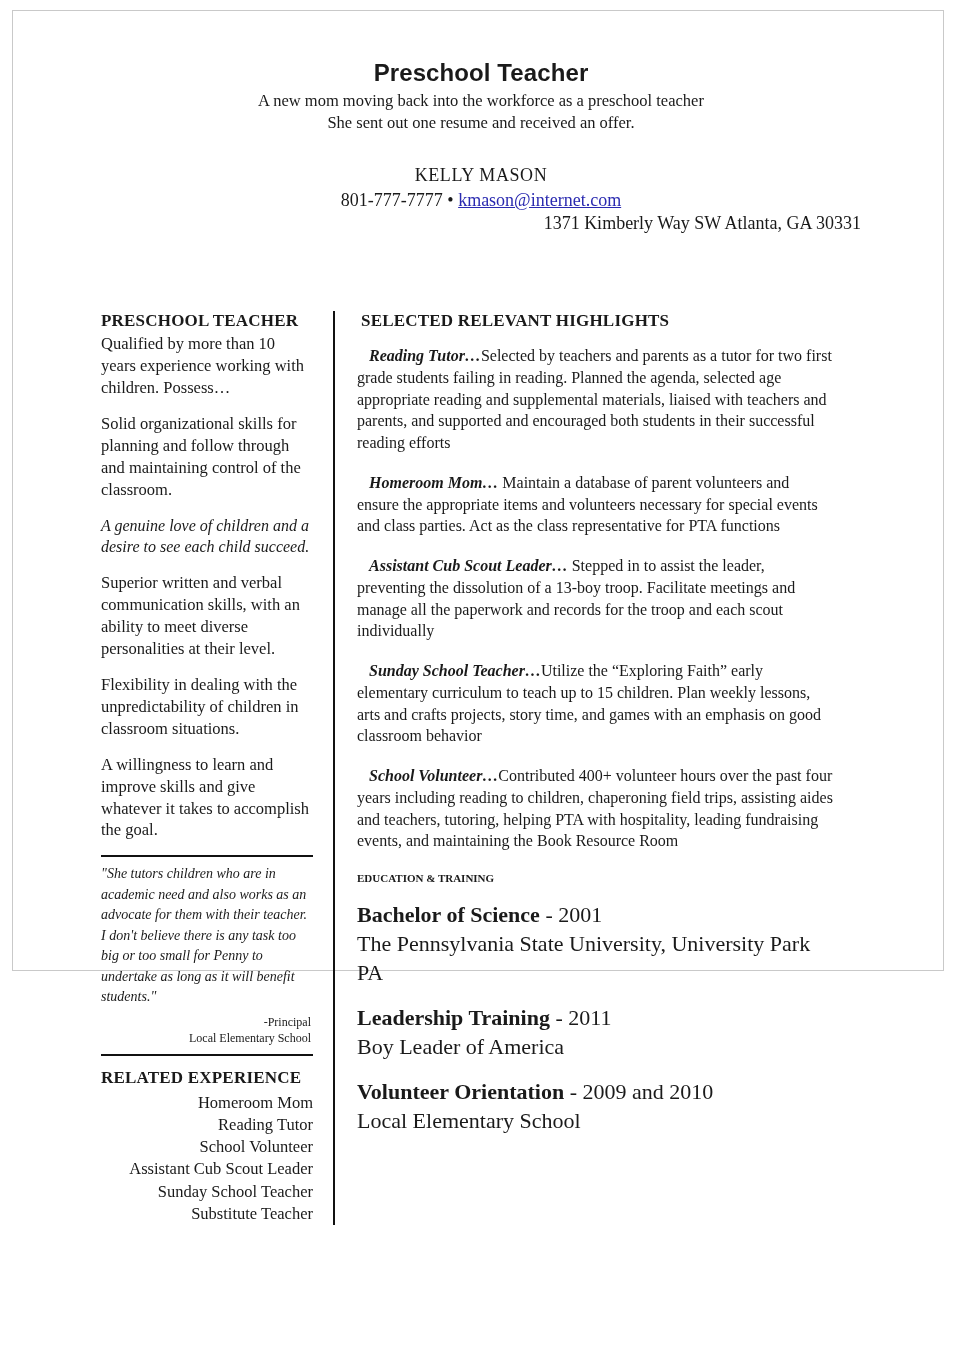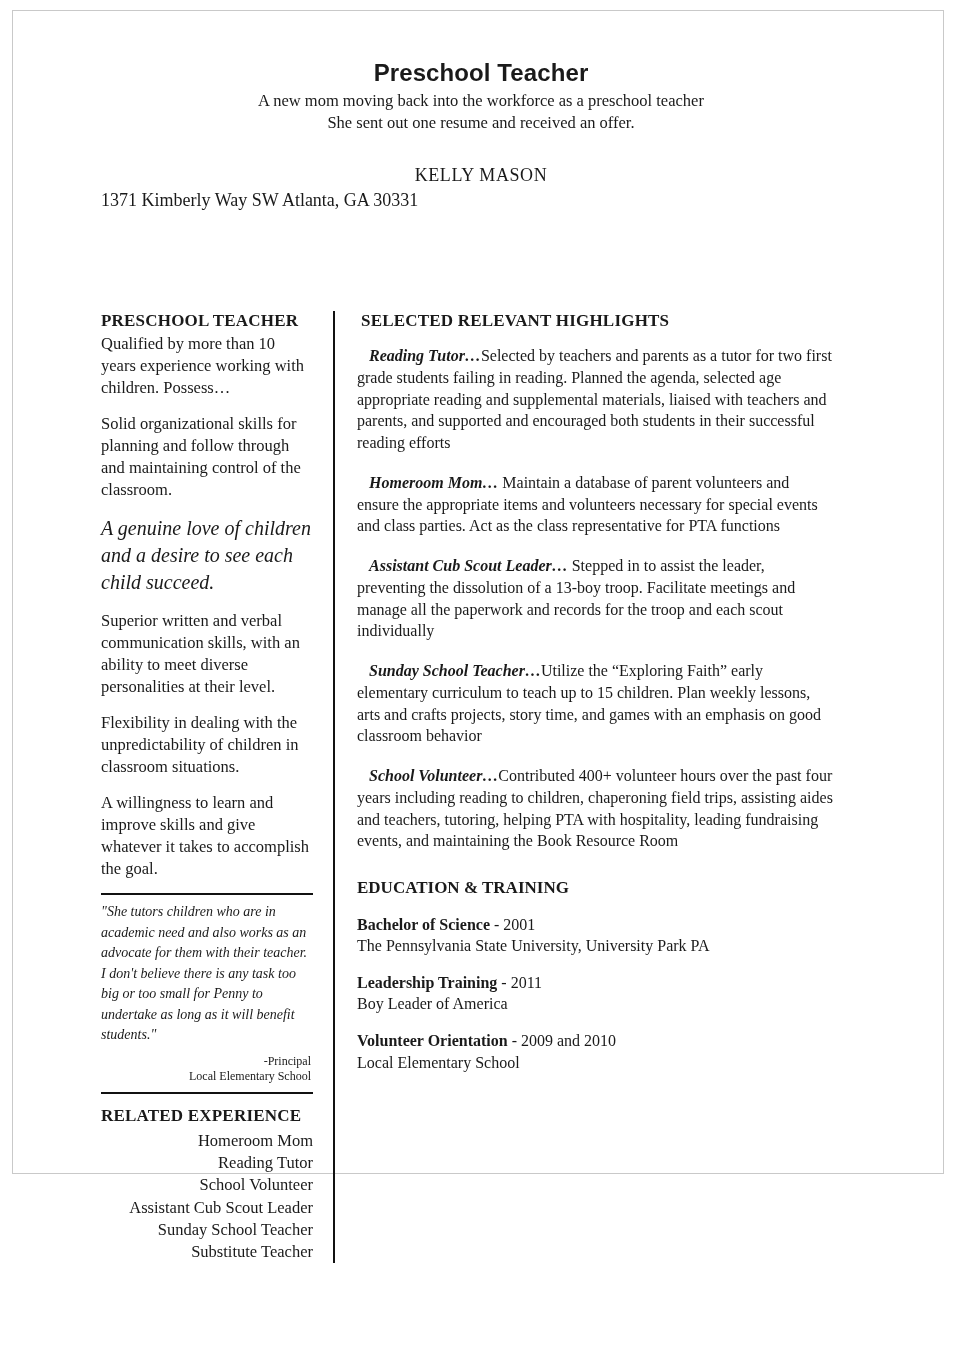--- a/index.html
+++ b/index.html
@@ -13,21 +13,21 @@
     font-family: "Liberation Serif", serif;
     color: #1a1a1a;
     position: relative;
     overflow: hidden;
   }
   .page {
     position: absolute;
     left: 12px;
     top: 10px;
     width: 932px;
-    height: 1164px;
+    height: 961px;
     background: #ffffff;
     border: 1px solid #c9c9c9;
     box-sizing: border-box;
   }
   .inner {
     position: absolute;
     left: 88px;
     top: 48px;
     width: 760px;
   }
@@ -59,21 +59,21 @@
   .cand-contact {
     text-align: center;
     font-size: 18px;
     margin: 0 0 2px 0;
   }
   .cand-contact a {
     color: #2a2ab0;
     text-decoration: underline;
   }
   .cand-address {
-    text-align: left;
+    text-align: right;
     font-size: 18px;
     margin: 0;
   }
 
   
   .columns {
     position: absolute;
     left: 88px;
     top: 300px;
     width: 770px;
@@ -110,21 +110,21 @@
     letter-spacing: .2px;
     margin: 0 0 14px 4px;
   }
 
   .p {
     font-size: 16.5px;
     line-height: 1.33;
     margin: 0 0 14px 0;
   }
   .p-small {
-    font-size: 20px;
+    font-size: 16px;
     line-height: 1.36;
     margin: 0 0 14px 0;
   }
 
   .quote {
     font-size: 14px;
     line-height: 1.46;
     font-style: italic;
     margin: 0;
   }
@@ -164,44 +164,49 @@
     margin: 0 0 18px 0;
     text-align: left;
   }
   .hl b {
     font-weight: bold;
     font-style: italic;
     margin-left: 12px;
   }
   .edu-block {
     margin: 0 0 16px 0;
-    font-size: 16px;
+    font-size: 22px;
     line-height: 1.32;
   }
   .edu-title { font-weight: bold; }
   .edu-sub { display: block; }
   .edu-head {
-    font-size: 17px;
-    font-weight: bold;
-    margin: 26px 0 16px 0;
+    font-size: 11px;
+    font-weight: bold;
+    margin: 20px 0 16px 0;
   }
 </style>
 </head>
 <body>
 
 <div class="page">
 
   <div class="inner">
     <h1 class="doc-title">Preschool Teacher</h1>
     <p class="doc-subtitle">A new mom moving back into the workforce as a preschool teacher</p>
     <p class="doc-subtitle">She sent out one resume and received an offer.</p>
 
     <div class="header-gap"></div>
 
     <p class="cand-name">KELLY MASON</p>
+    <p class="cand-contact">
+      <span>801-777-7777</span>
+      <span>•</span>
+      <a href="#">kmason@internet.com</a>
+    </p>
     <p class="cand-address">1371 Kimberly Way SW Atlanta, GA 30331</p>
   </div>
 
   <div class="columns">
 
     <div class="col-left">
       <div class="sec-head">PRESCHOOL TEACHER</div>
 
       <p class="p">Qualified by more than 10 years experience working with children. Possess…</p>
       <p class="p"> Solid organizational skills for planning and follow through and maintaining control of the classroom.</p>

